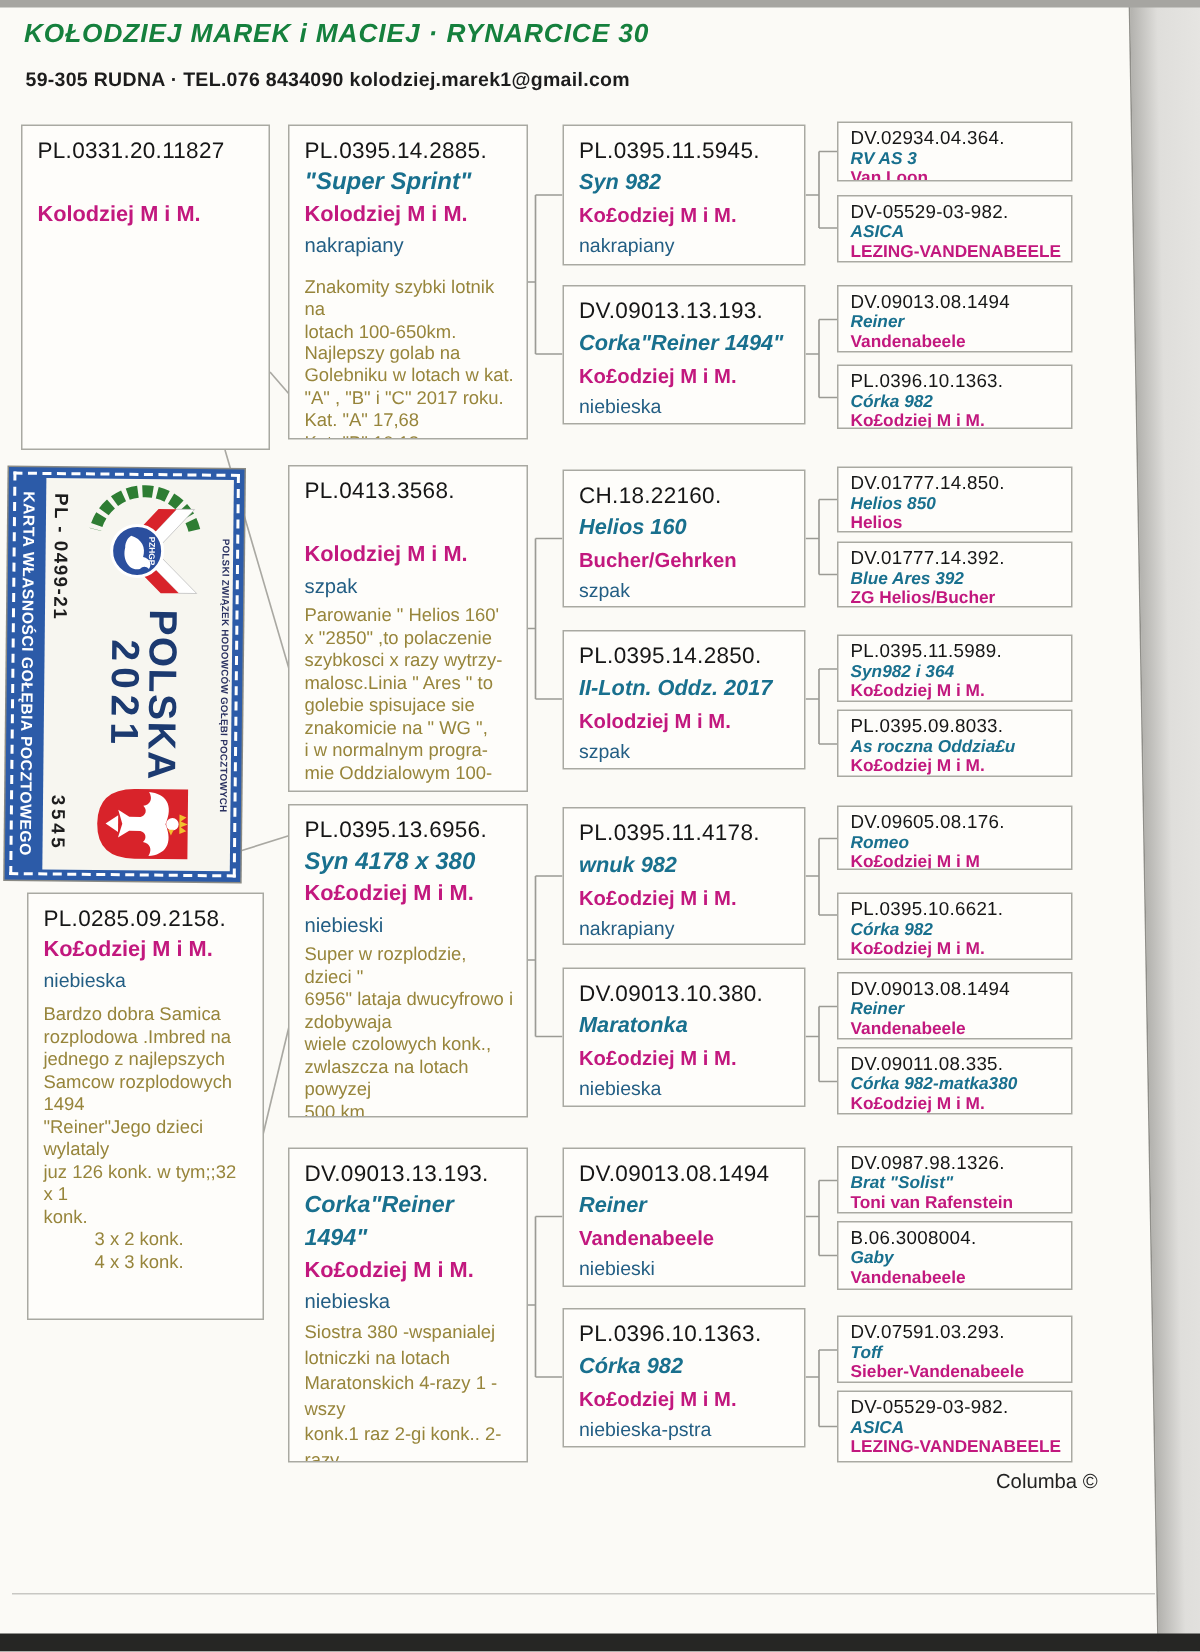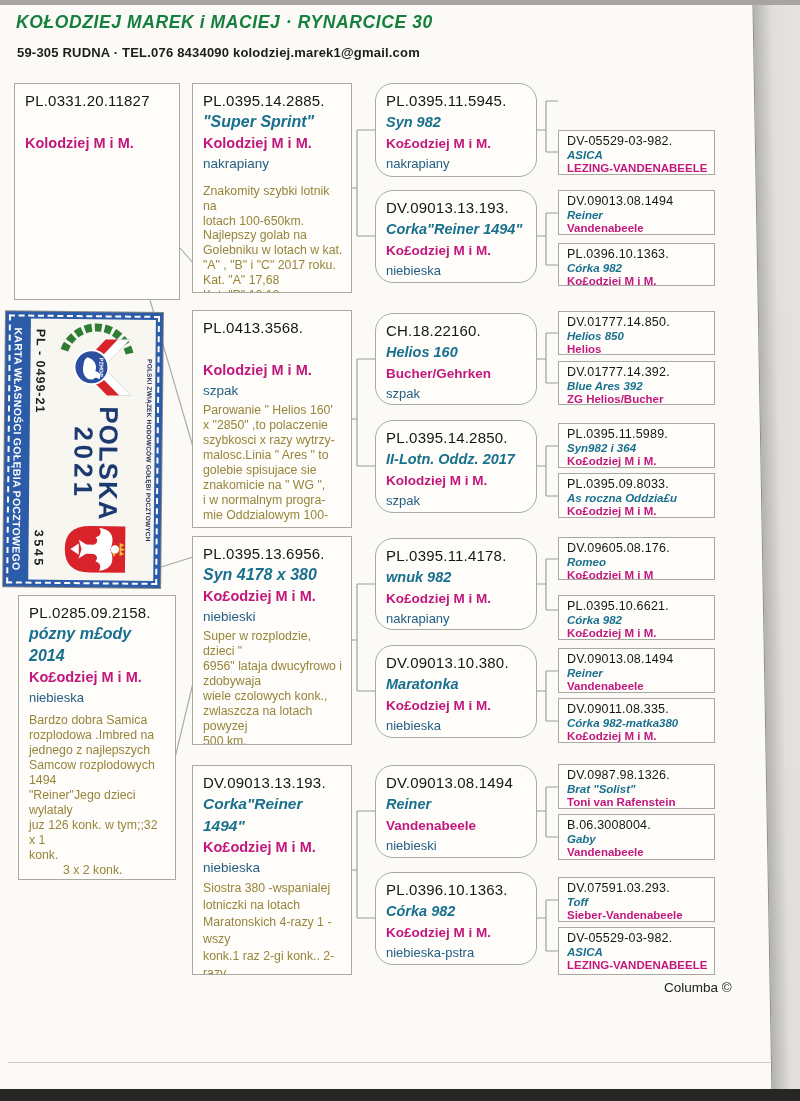--- a/index.html
+++ b/index.html
@@ -5,21 +5,21 @@
   html,body{margin:0;padding:0;background:#9a9995;}
   #page{position:relative;width:800px;height:1101px;background:#fbfaf6;overflow:hidden;
         font-family:"Liberation Sans",sans-serif;color:#1a1a1a;}
   .abs{position:absolute;}
   
   .hdr1{left:16px;top:12px;font-size:17.5px;font-weight:bold;font-style:italic;letter-spacing:.6px;color:#15803d;white-space:nowrap;}
   .hdr2{left:17px;top:45px;font-size:13px;font-weight:bold;letter-spacing:.2px;color:#1c1c1c;white-space:nowrap;}
   
   .pbox{position:absolute;background:#fefdfa;border:1px solid #a9a9a2;box-sizing:border-box;overflow:hidden;}
   .g12{padding:6px 8px 4px 10px;}
-  .g3{padding:6px 8px 4px 10px;border-radius:18px;}
+  .g3{padding:6px 8px 4px 10px;}
   .g4{padding:3px 6px 2px 8px;}
   .ring{font-size:15px;font-weight:normal;color:#161616;line-height:21px;letter-spacing:.2px;}
   .pname{font-size:14.5px;font-weight:bold;font-style:italic;color:#19708e;line-height:22px;min-height:22px;}
   .breeder{font-size:13.5px;font-weight:bold;color:#c2187e;line-height:21px;}
   .colorw{font-size:13px;color:#235e84;line-height:20px;}
   .descr{font-size:12.3px;color:#97853b;line-height:15px;white-space:pre-line;margin-top:5px;}
   .g4 .ring{font-size:12.5px;line-height:15px;}
   .g4 .pname{font-size:11.5px;line-height:13px;min-height:13px;}
   .g4 .breeder{font-size:11.5px;line-height:13px;}
   .sp22{height:22px;} .sp12{height:12px;}
@@ -114,21 +114,20 @@
       <div class="card-nums">
         <span class="rn">PL - 0499-21</span>
         <span class="sn">3545</span>
       </div>
     </div>
     <div class="card-band">KARTA WŁASNOŚCI GOŁĘBIA POCZTOWEGO</div>
   </div>
 
   <div class="pbox g12" style="left:18px;top:595px;width:158px;height:285px">
     <div class="ring">PL.0285.09.2158.</div>
-    <div class="pname" style="font-size:16px">pózny m£ody 2014</div>
     <div class="breeder" style="font-size:14.5px">Ko£odziej M i M.</div>
     <div class="colorw">niebieska</div>
     <div class="descr">Bardzo dobra Samica
 rozplodowa .Imbred na
 jednego z najlepszych
 Samcow rozplodowych 1494
 "Reiner"Jego dzieci wylataly
 juz 126 konk. w tym;;32 x 1
 konk.</div>
     <div class="results">
@@ -238,20 +237,25 @@
     <div class="breeder">Vandenabeele</div>
     <div class="colorw">niebieski</div>
   </div>
   <div class="pbox g3" style="left:375px;top:872px;width:162px;height:93px">
     <div class="ring">PL.0396.10.1363.</div>
     <div class="pname">Córka 982</div>
     <div class="breeder">Ko£odziej M i M.</div>
     <div class="colorw">niebieska-pstra</div>
   </div>
 
+  <div class="pbox g4" style="left:558px;top:81px;width:157px;height:40px">
+    <div class="ring">DV.02934.04.364.</div>
+    <div class="pname">RV AS 3</div>
+    <div class="breeder">Van Loon</div>
+  </div>
   <div class="pbox g4" style="left:558px;top:130px;width:157px;height:45px">
     <div class="ring">DV-05529-03-982.</div>
     <div class="pname">ASICA</div>
     <div class="breeder">LEZING-VANDENABEELE</div>
   </div>
   <div class="pbox g4" style="left:558px;top:190px;width:157px;height:45px">
     <div class="ring">DV.09013.08.1494</div>
     <div class="pname">Reiner</div>
     <div class="breeder">Vandenabeele</div>
   </div>

